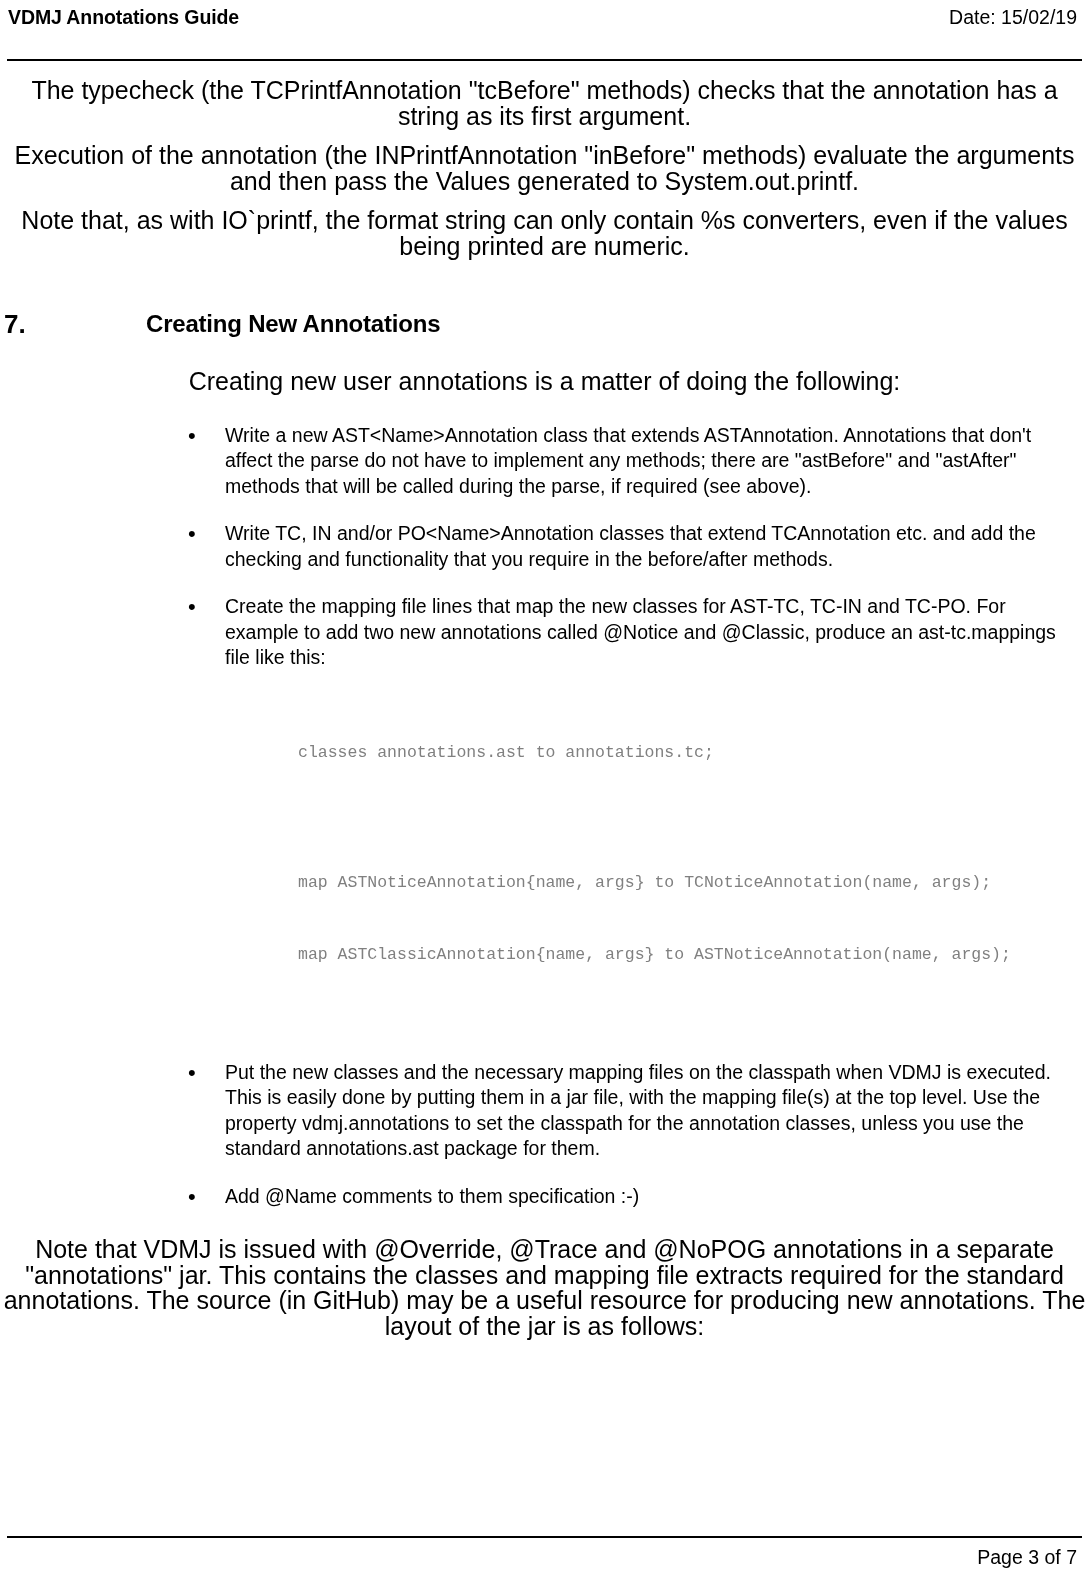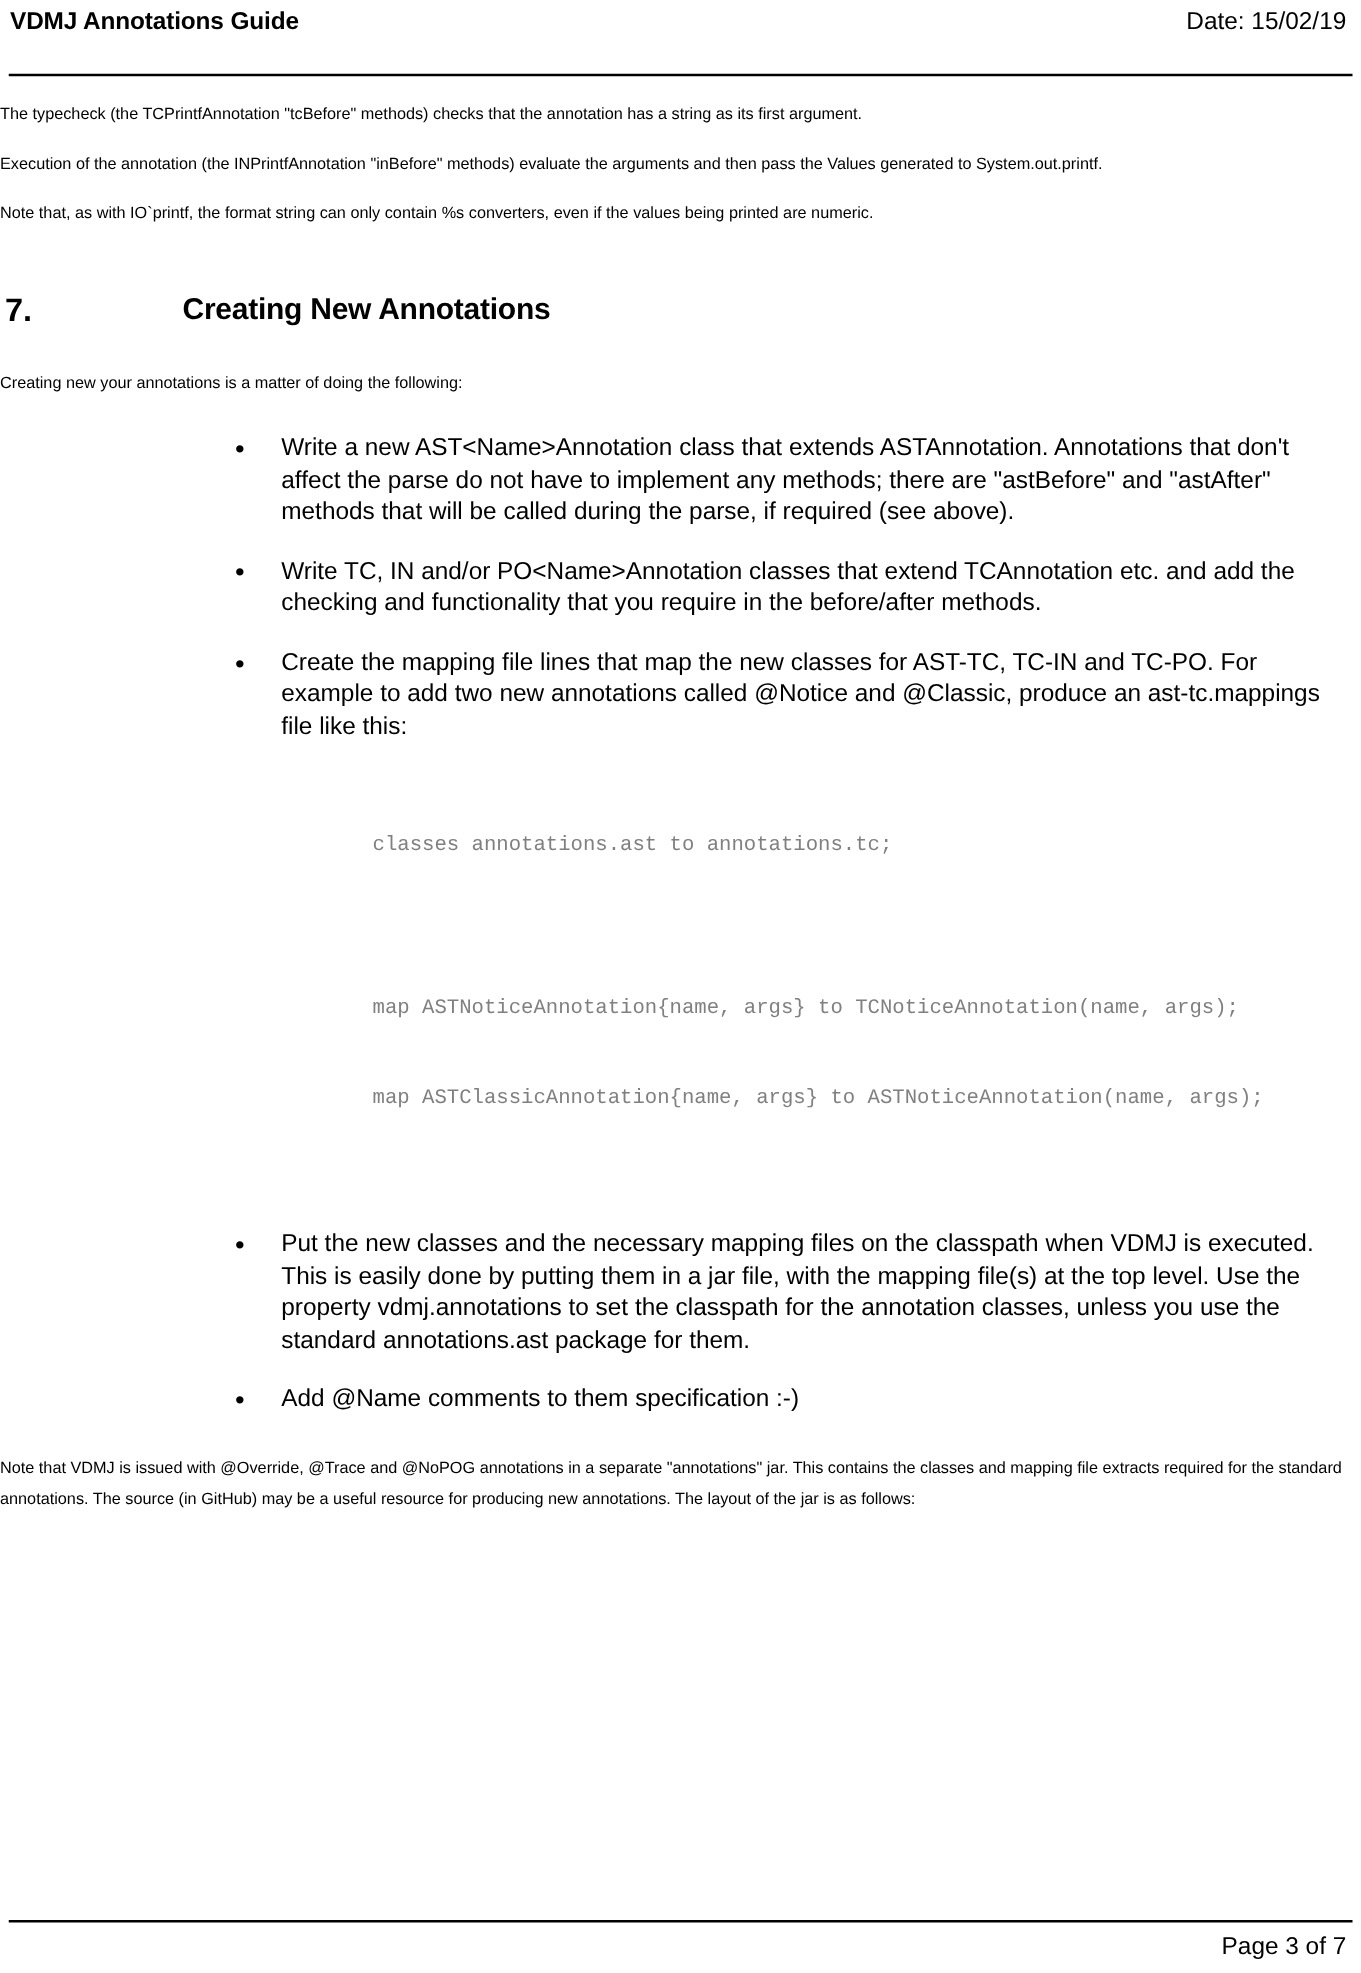--- a/index.html
+++ b/index.html
@@ -56,24 +56,24 @@
 
   
   .body {
     position: absolute;
     left: 0;
     top: 60px;
     width: 1089px;
   }
   p.para {
     margin: 0;
-    font-size: 13px;
+    font-size: 25px;
     line-height: 25.5px;
     color: #000000;
-    text-align: left;
+    text-align: center;
   }
   .indent {
     margin-left: 146px;
     margin-right: 19px;
   }
 
   .spacer-18 { height: 18px; }
   .spacer-14 { height: 14px; }
   .spacer-22 { height: 22px; }
   .spacer-28 { height: 28px; }
@@ -193,21 +193,21 @@
     <p class="para indent">Execution of the annotation (the INPrintfAnnotation "inBefore" methods) evaluate the arguments and then pass the Values generated to System.out.printf.</p>
     <div class="spacer-14"></div>
     <p class="para indent">Note that, as with IO`printf, the format string can only contain %s converters, even if the values being printed are numeric.</p>
 
     <div class="section">
       <div class="section-number">7.</div>
       <div class="section-title">Creating New Annotations</div>
     </div>
 
     <div class="spacer-22"></div>
-    <p class="para indent">Creating new your annotations is a matter of doing the following:</p>
+    <p class="para indent">Creating new user annotations is a matter of doing the following:</p>
 
     <div class="spacer-28"></div>
     <ul class="bullets">
       <li class="bullet">
         <span class="dot">•</span>
         <span>Write a new AST&lt;Name&gt;Annotation class that extends ASTAnnotation. Annotations that don't affect the parse do not have to implement any methods; there are "astBefore" and "astAfter" methods that will be called during the parse, if required (see above).</span>
       </li>
       <li class="bullet">
         <span class="dot">•</span>
         <span>Write TC, IN and/or PO&lt;Name&gt;Annotation classes that extend TCAnnotation etc. and add the checking and functionality that you require in the before/after methods.</span>

